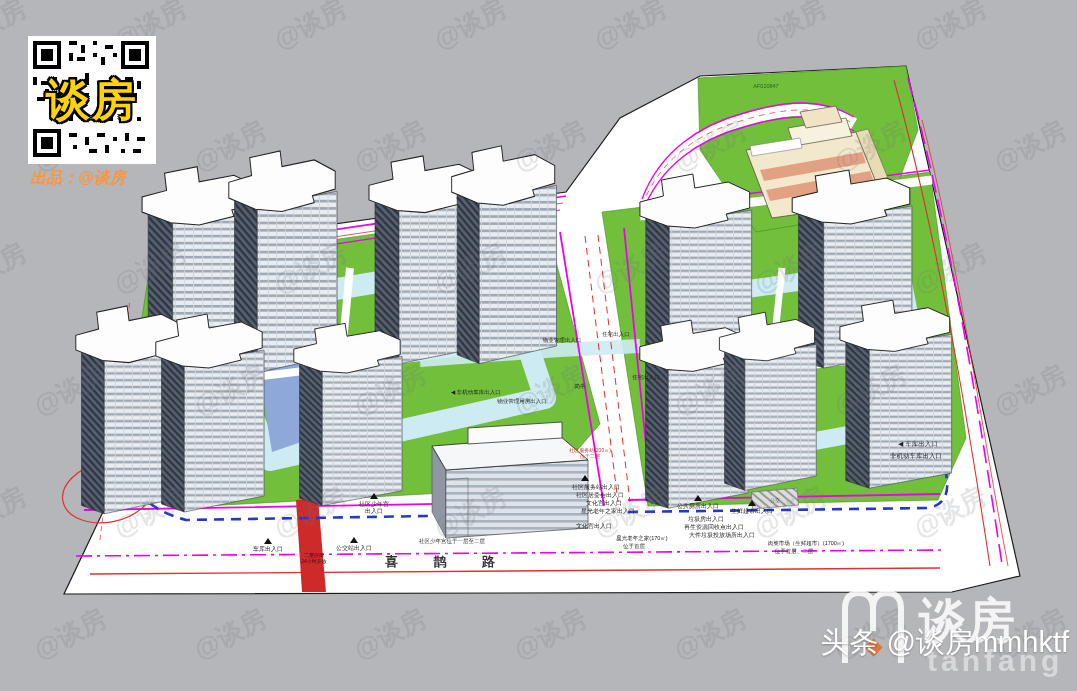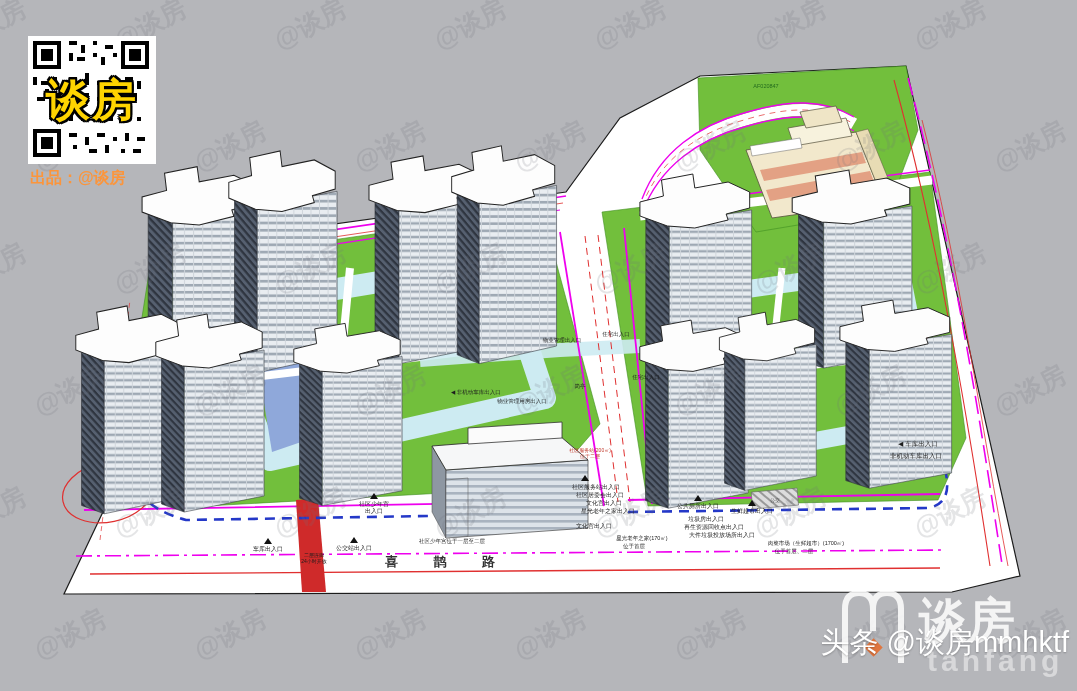--- a/index.html
+++ b/index.html
@@ -13,21 +13,21 @@
   .lbl-green{fill:#246b1e;}
   .roadname{fill:#333;font-size:13px;letter-spacing:16px;font-weight:700;}
   
   .qr-card{position:absolute;left:28px;top:36px;width:128px;height:128px;background:#fff;
            padding:5px;box-sizing:border-box;z-index:5;}
   .qr-overlay{position:absolute;left:0;top:0;width:100%;height:100%;display:flex;
               align-items:center;justify-content:center;font-size:44px;font-weight:900;
               color:#ffd400;letter-spacing:2px;
               text-shadow:-2px 0 #000,2px 0 #000,0 -2px #000,0 2px #000,-2px -2px #000,2px 2px #000,-2px 2px #000,2px -2px #000;}
   .producer{position:absolute;left:30px;top:168px;z-index:5;color:#ff9436;font-weight:700;
-            font-size:16px;opacity:.95;}
+            font-style:italic;font-size:16px;opacity:.95;}
   
   .brand-footer{position:absolute;right:6px;bottom:8px;width:240px;height:104px;z-index:6;}
   .brand-logo{position:absolute;right:0;bottom:0;opacity:.85;}
   .footer-handle{position:absolute;right:2px;bottom:20px;color:#fff;font-weight:400;
                  font-size:29px;white-space:nowrap;z-index:7;
                  text-shadow:0 1px 2px rgba(0,0,0,.25);}
 </style>
 </head>
 <body>
 

